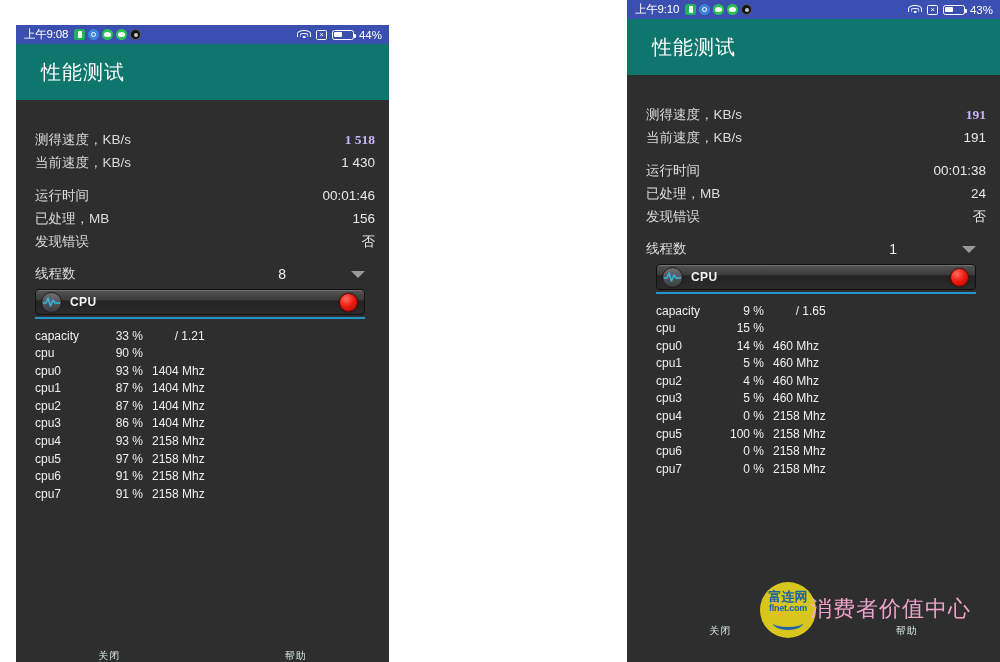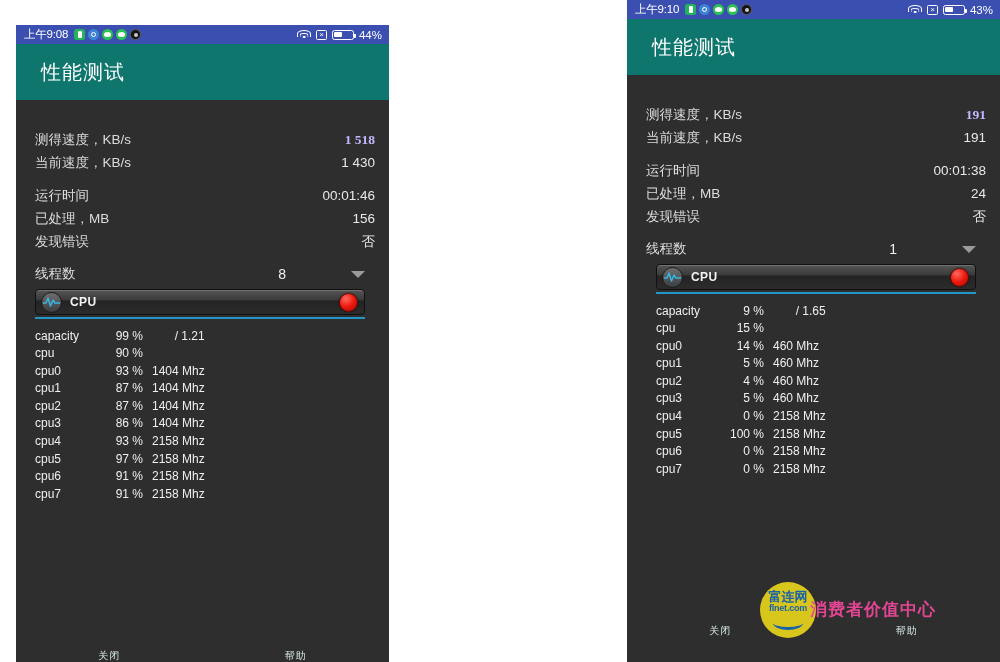--- a/index.html
+++ b/index.html
@@ -136,21 +136,21 @@
     display:flex;flex-direction:column;align-items:center;justify-content:center;
     position:relative;
   }
   .wm-cn{color:#1a62a8;font-size:13px;font-weight:bold;line-height:13px;letter-spacing:0px;}
   .wm-en{color:#1a62a8;font-size:9px;font-weight:bold;line-height:11px;letter-spacing:-0.2px;}
   .wm-smile{
     width:30px;height:11px;margin-top:2px;
     border-bottom:3px solid #1a62a8;border-radius:0 0 50% 50%;
   }
   .wm-text{
-    color:#ec4899;font-size:17px;font-weight:bold;letter-spacing:1px;
+    color:#f9a8d4;font-size:22px;font-weight:normal;letter-spacing:1px;
     margin-left:-6px;margin-bottom:2px;opacity:.95;
   }
 </style>
 </head>
 <body>
 
 <div class="screen" id="screen-left">
     <div class="statusbar">
       <span class="sb-time">上午9:08</span>
       <div class="sb-icons">
@@ -213,21 +213,21 @@
           </span>
           <span class="cpu-label">CPU</span>
           <span class="rec-dot"></span>
         </div>
         <div class="cpu-underline"></div>
       </div>
       <table class="cpu-table">
         <tbody>
           <tr>
             <td class="c-name">capacity</td>
-            <td class="c-pct">99 %</td>
+            <td class="c-pct">33 %</td>
             <td class="c-cap">/ 1.21</td>
           </tr>
           <tr>
             <td class="c-name">cpu</td>
             <td class="c-pct">90 %</td>
             <td class="c-freq"></td>
           </tr>
           <tr>
             <td class="c-name">cpu0</td>
             <td class="c-pct">93 %</td>

